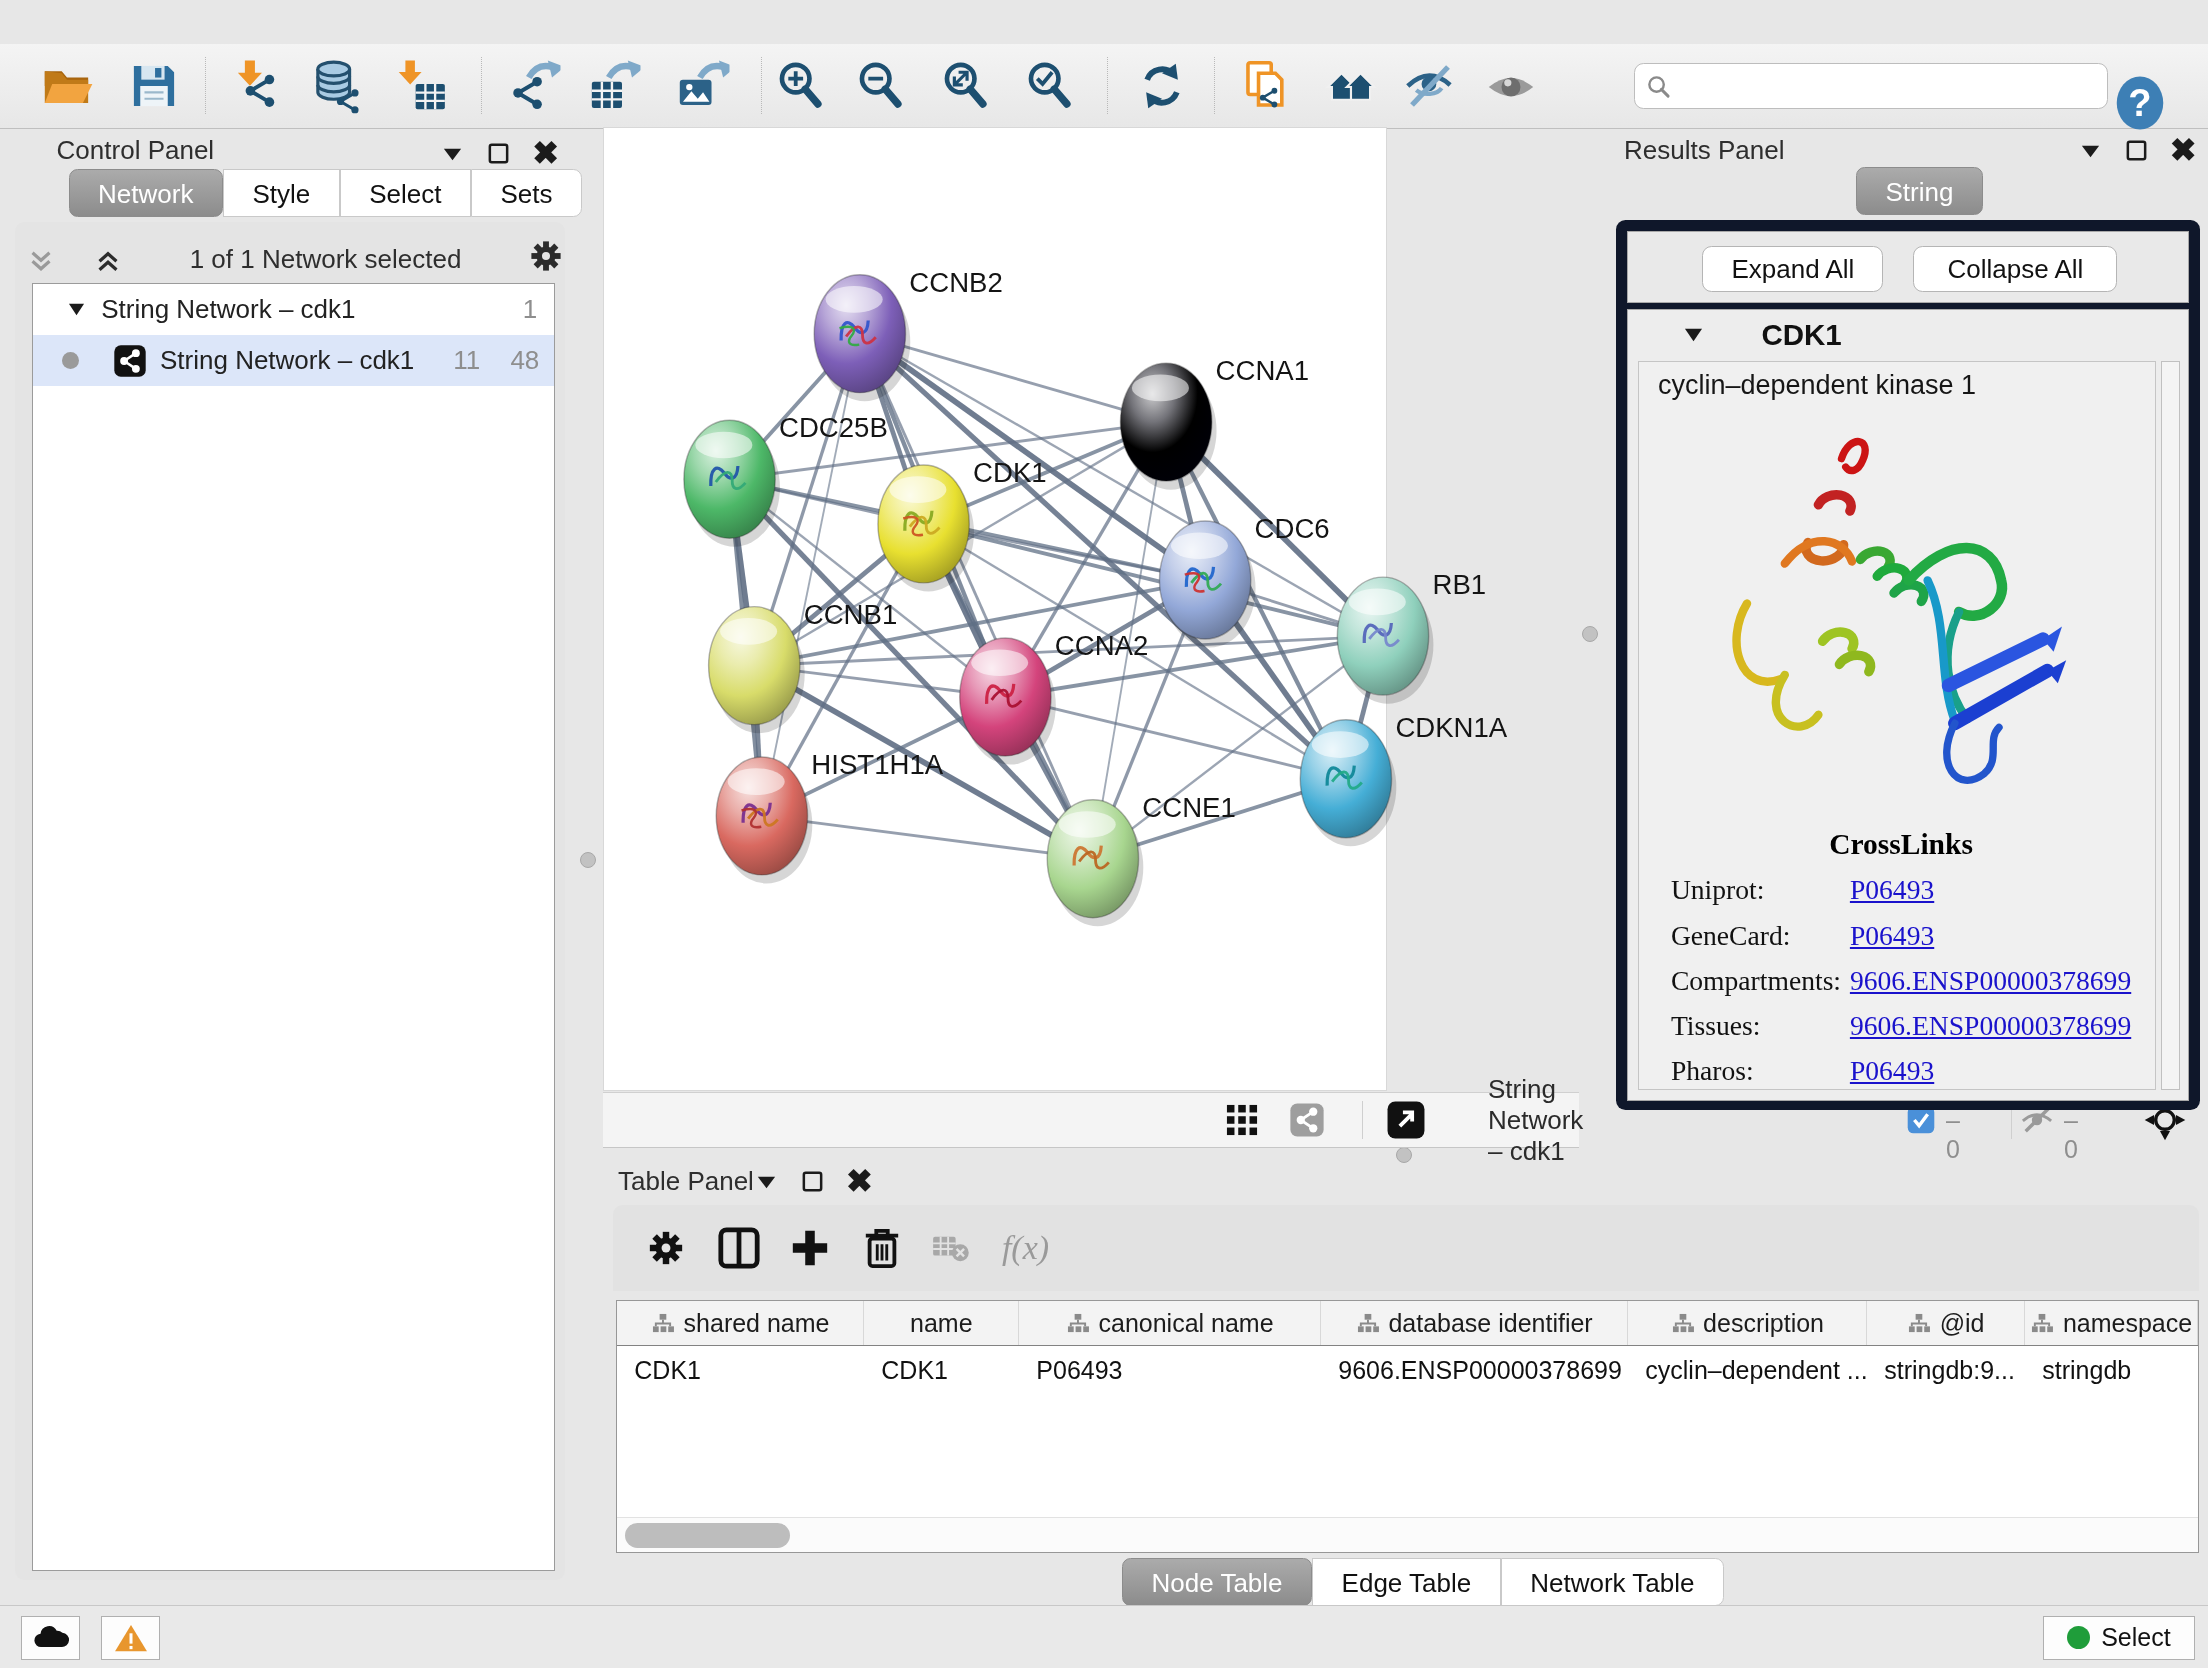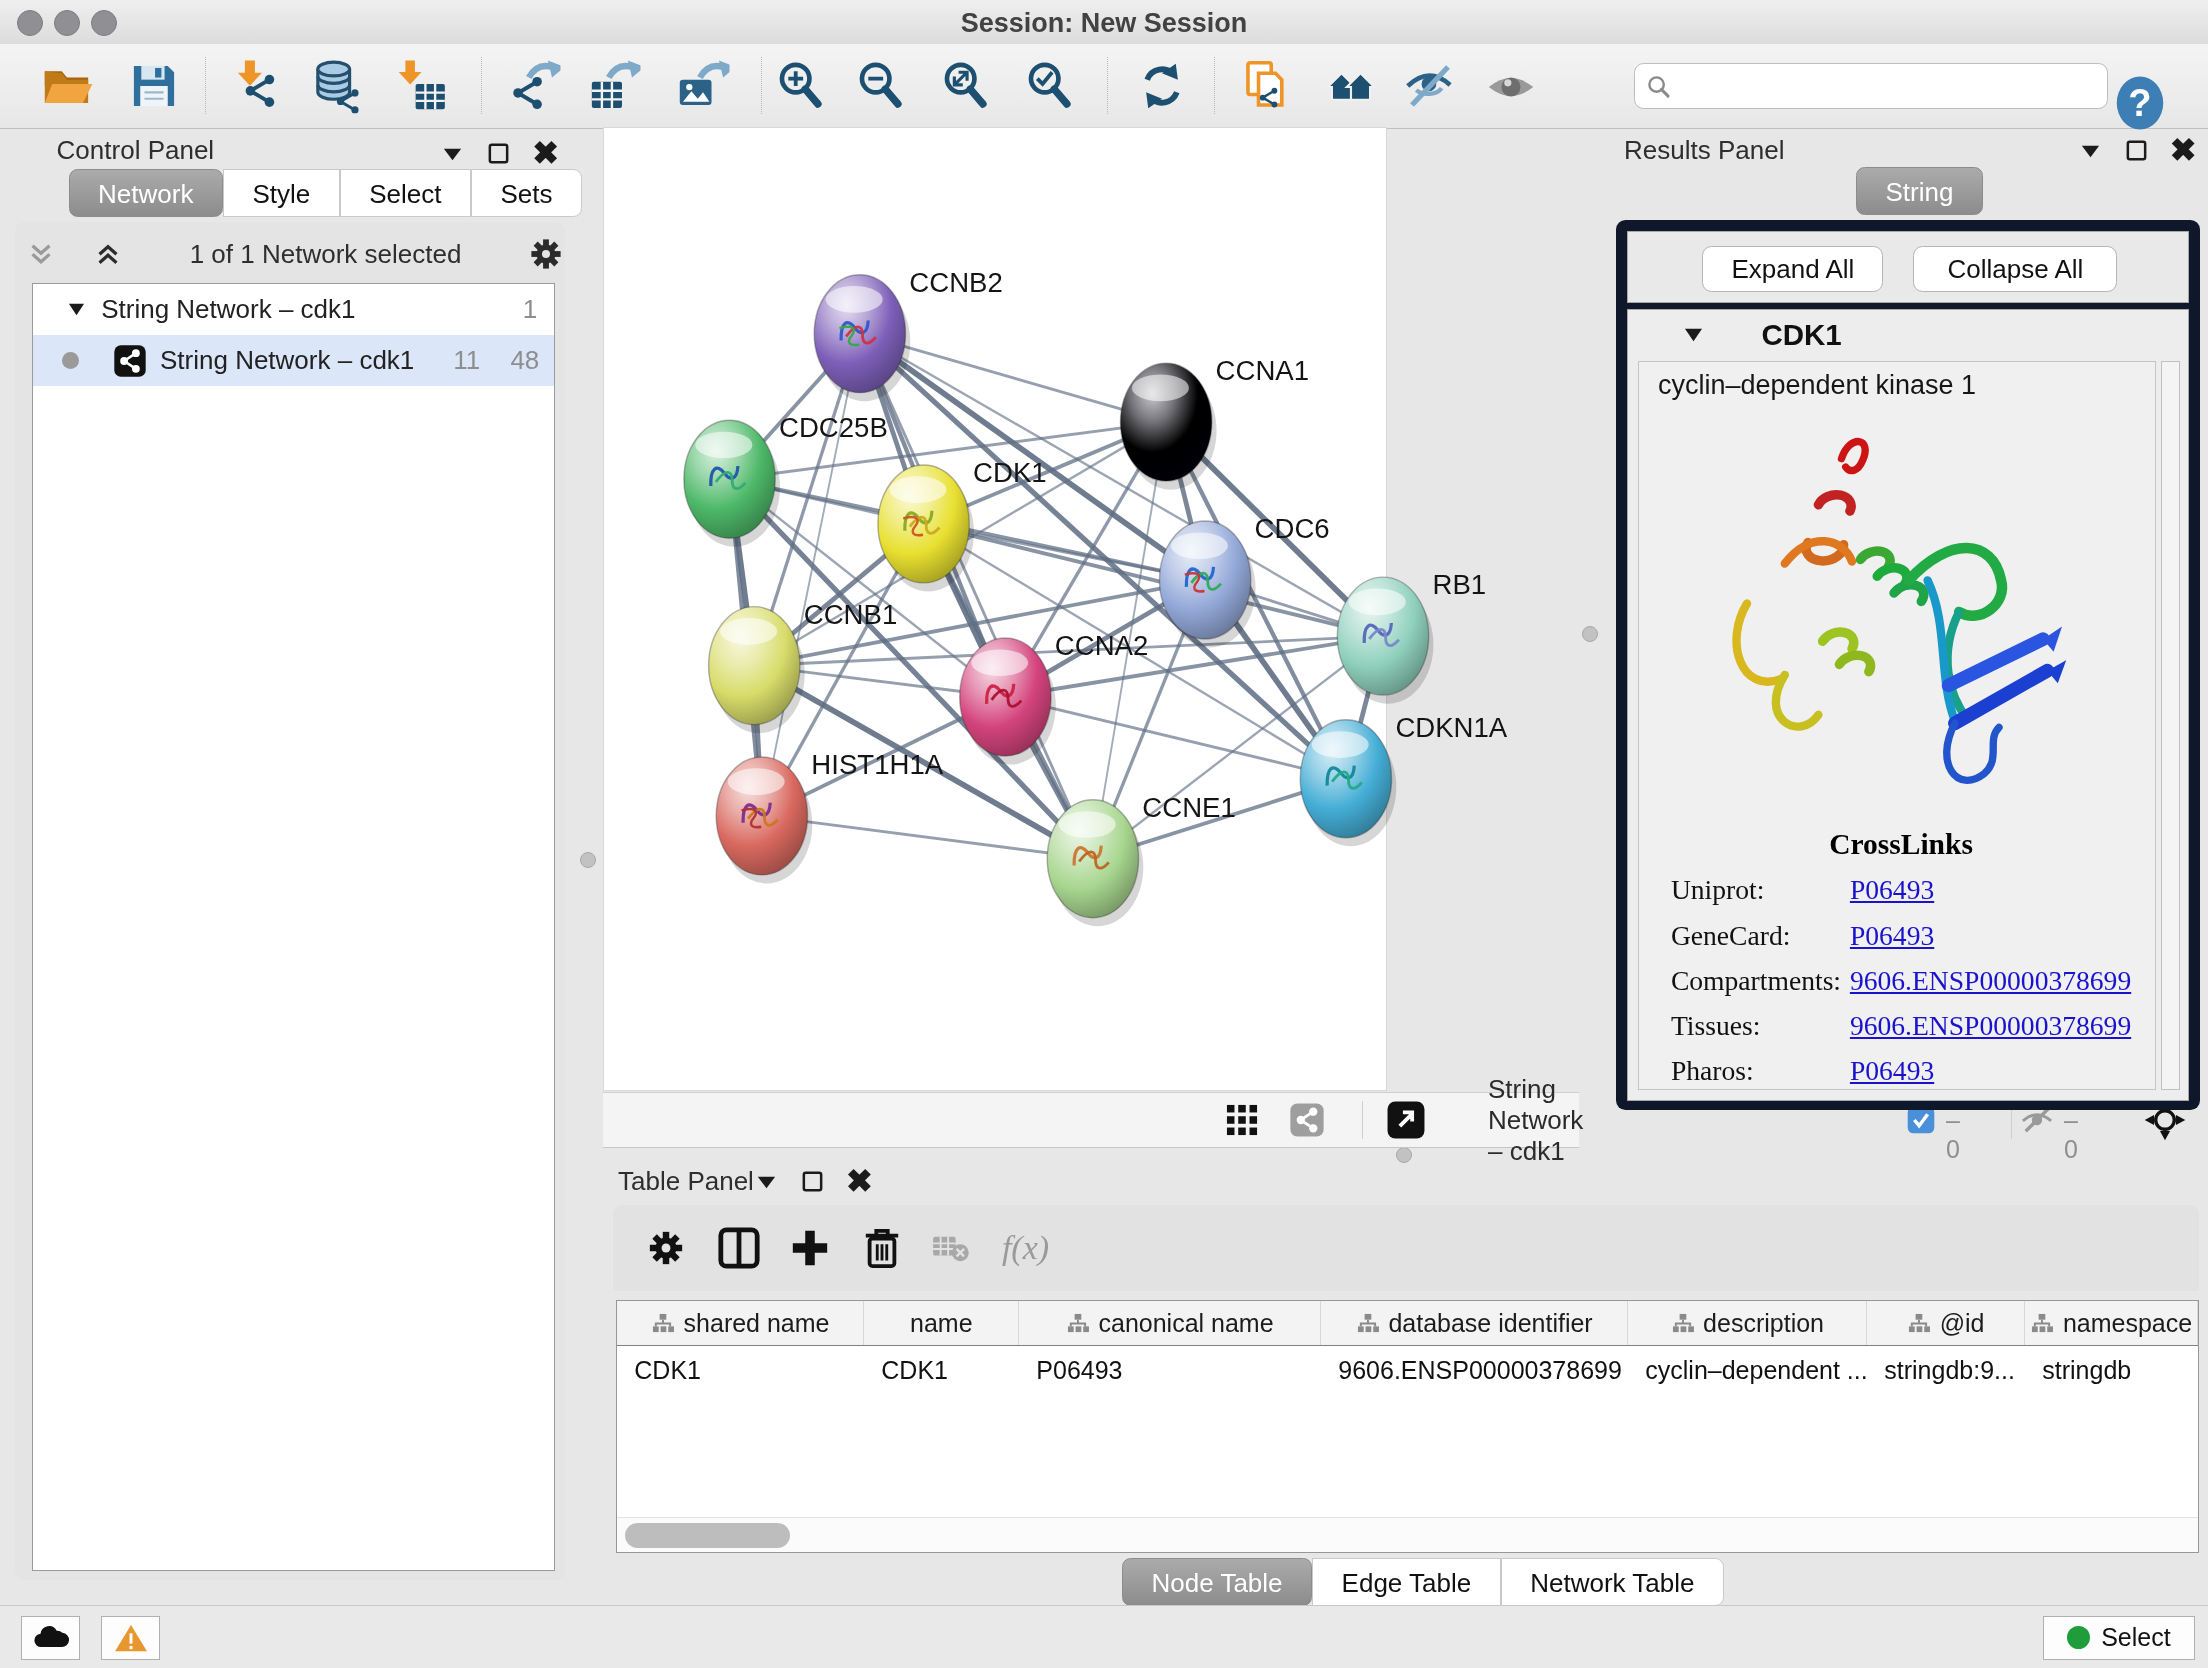--- a/index.html
+++ b/index.html
@@ -35,21 +35,21 @@
     font-size:26px;color:#111;cursor:pointer;box-sizing:border-box;}
   .tab.first{border-radius:8.6px 0 0 8.6px;}
   .tab.last{border-radius:0 8.6px 8.6px 0;}
   .tab.active{background:linear-gradient(#ababab,#8c8c8c);color:#fff;border-color:#8c8c8c;border-radius:8.6px;}
 
   
   #control-panel{position:absolute;left:7.6px;top:127px;width:561px;height:1457px;}
   #cp-header{position:absolute;left:29px;top:7.6px;right:9.5px;display:flex;justify-content:space-between;align-items:flex-end;margin-left:20px;}
   #cp-tabs{position:absolute;left:61px;top:42px;display:flex;}
   #cp-sub{position:absolute;left:7.6px;top:95px;right:3.8px;bottom:3.8px;background:#e4e4e4;border-radius:9.5px;}
-  #cp-toolrow{position:absolute;left:9.5px;top:11.4px;right:0;height:42px;display:flex;align-items:center;gap:28px;}
+  #cp-toolrow{position:absolute;left:9.5px;top:11.4px;right:0;height:42px;display:flex;align-items:flex-end;gap:28px;}
   #cp-status{flex:1;text-align:center;font-size:26px;color:#2e2e2e;}
   #net-list{position:absolute;left:17px;top:61px;right:9.5px;bottom:9.5px;background:#fff;border:1.9px solid #9b9b9b;}
   .tree-row{position:relative;height:51px;display:flex;align-items:center;font-size:26px;cursor:pointer;}
   .tree-row.selected{background:#dce6f9;}
   .row-num{position:absolute;font-size:26px;color:#8e8e8e;text-align:right;}
 
   
   #net-canvas{position:absolute;left:603px;top:127px;width:784px;height:964px;background:#fff;border:1px solid #d8d8d8;box-sizing:border-box;}
   #net-toolbar{position:absolute;left:603px;top:1092px;width:976px;height:54px;background:#f4f4f4;
     border-top:1px solid #d0d0d0;border-bottom:1px solid #c6c6c6;}
@@ -103,26 +103,20 @@
   .dot-green{width:23px;height:23px;border-radius:50%;background:#1f9d3a;}
 
   svg{display:block;}
   text{font-family:"Liberation Sans",sans-serif;}
 </style>
 </head>
 <body>
 
 <div id="window">
 
-  <div id="titlebar">
-    <div class="traffic" style="left:17px"></div>
-    <div class="traffic" style="left:54px"></div>
-    <div class="traffic" style="left:91px"></div>
-    <div id="win-title">Session: New Session</div>
-  </div>
 
   <div id="toolbar">
     <div id="search-wrap">
       <svg width="25" height="25" viewBox="0 0 26 26">
         <circle cx="11" cy="11" r="7.5" fill="none" stroke="#8a8a8a" stroke-width="2.5"></circle>
         <path d="M16 16 L23 23" stroke="#8a8a8a" stroke-width="3" stroke-linecap="round"></path>
       </svg>
       <input id="search-input" placeholder="" style="">
     </div>
     <svg id="help-btn" class="tbi" width="49" height="49" viewBox="0 0 52 52">

